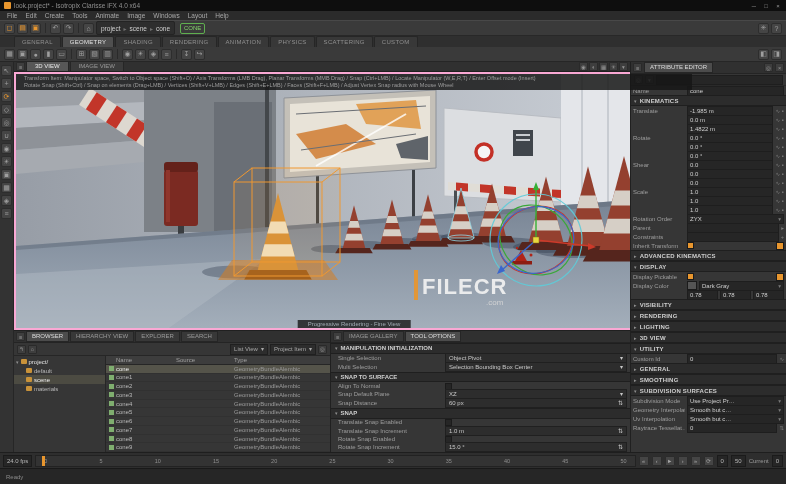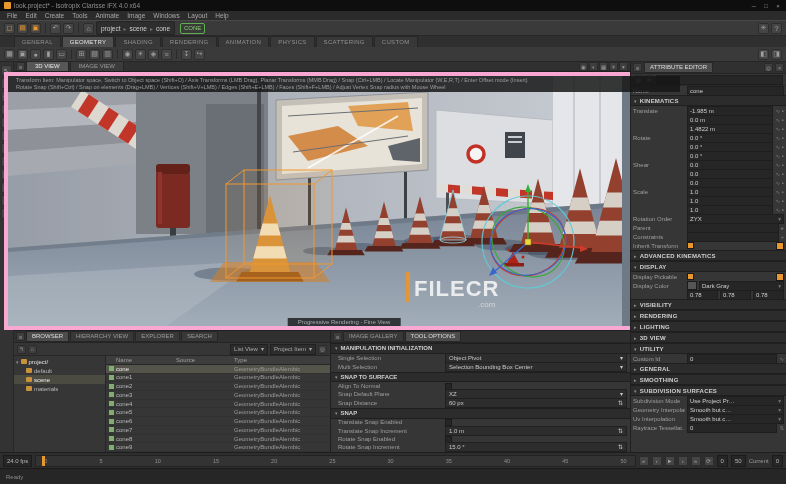--- a/index.html
+++ b/index.html
@@ -25,21 +25,21 @@
   .stab.active{background:#4f4f4f;color:#e3e3e3}
   .toolbar2{left:0;top:47px;width:786px;height:15px;background:#3a3a3a;border-bottom:1px solid #262626;display:flex;align-items:center;padding:0 4px;gap:2px;box-sizing:border-box}
   
   .leftstrip{left:0;top:62px;width:14px;height:390px;background:#333;border-right:1px solid #262626;display:flex;flex-direction:column;align-items:center;padding-top:3px;gap:2px;box-sizing:border-box}
   
   .vtabs{left:14px;top:62px;width:616px;height:10px;background:#303030;display:flex;align-items:flex-end;gap:1px;padding:0 2px;box-sizing:border-box;border-bottom:1px solid #1f1f1f}
   .vtab{height:9px;line-height:9px;padding:0 8px;font-size:6px;color:#9a9a9a;background:#3b3b3b;border:1px solid #262626;border-bottom:none}
   .vtab.active{background:#575757;color:#e9e9e9}
   .vspacer{flex:1}
   .mini{width:9px;height:9px;background:#3e3e3e;border:1px solid #2a2a2a;border-radius:1px;display:flex;align-items:center;justify-content:center;font-size:5.5px;color:#969696;box-sizing:border-box;flex:0 0 auto}
-  .viewport{left:4px;top:72px;width:680px;height:258px;background:#6f7985;border:4px solid #f9a8d4;box-sizing:border-box;overflow:hidden}
+  .viewport{left:14px;top:72px;width:680px;height:258px;background:#6f7985;border:2px solid #f9a8d4;box-sizing:border-box;overflow:hidden}
   .viewport svg{position:absolute;left:0;top:0}
   .helpbar{position:absolute;left:0;top:0;width:100%;background:rgba(22,22,22,.85);color:#9c9c9c;font-size:5.5px;line-height:7px;padding:1px 8px;box-sizing:border-box;z-index:3;white-space:nowrap;overflow:hidden}
   .vstatus{position:absolute;left:50%;transform:translateX(-50%);bottom:0;background:rgba(22,22,22,.8);color:#a2abb4;font-size:6px;padding:1px 10px;z-index:3;white-space:nowrap}
   
   .rightpanel{left:630px;top:62px;width:156px;height:390px;background:#363636;border-left:1px solid #202020;box-sizing:border-box;display:flex;flex-direction:column}
   .ptabs{height:11px;background:#303030;display:flex;align-items:center;gap:2px;padding:0 2px;border-bottom:1px solid #242424;flex:0 0 auto}
   .ptab{font-size:6px;color:#dcdcdc;background:#4c4c4c;padding:0 5px;height:9px;line-height:9px;border:1px solid #262626}
   .afilter{height:11px;display:flex;align-items:center;gap:2px;padding:0 3px;border-bottom:1px solid #2a2a2a;flex:0 0 auto}
   .afield{flex:1;height:8px;background:#262626;border:1px solid #1e1e1e;font-size:6px;color:#cfcfcf;padding:0 2px;line-height:8px;white-space:nowrap;overflow:hidden;box-sizing:content-box;display:flex;justify-content:space-between;align-items:center}
   .aeditor{flex:1;overflow:hidden}

